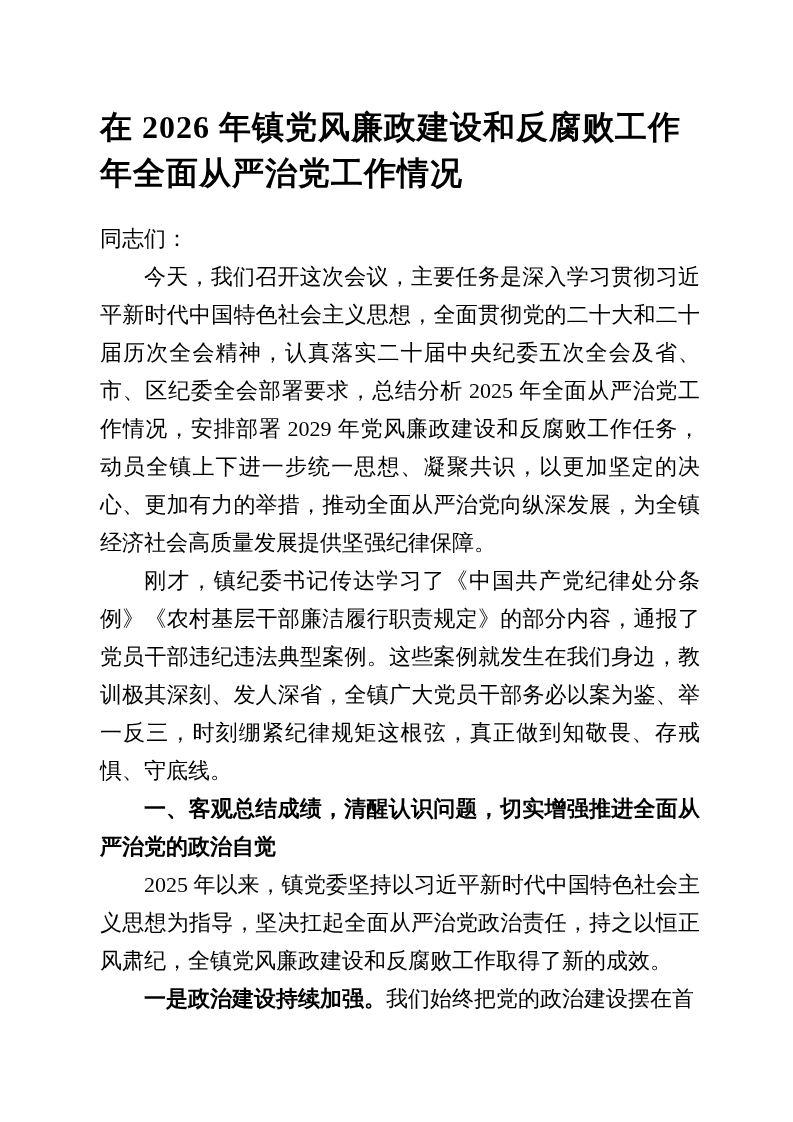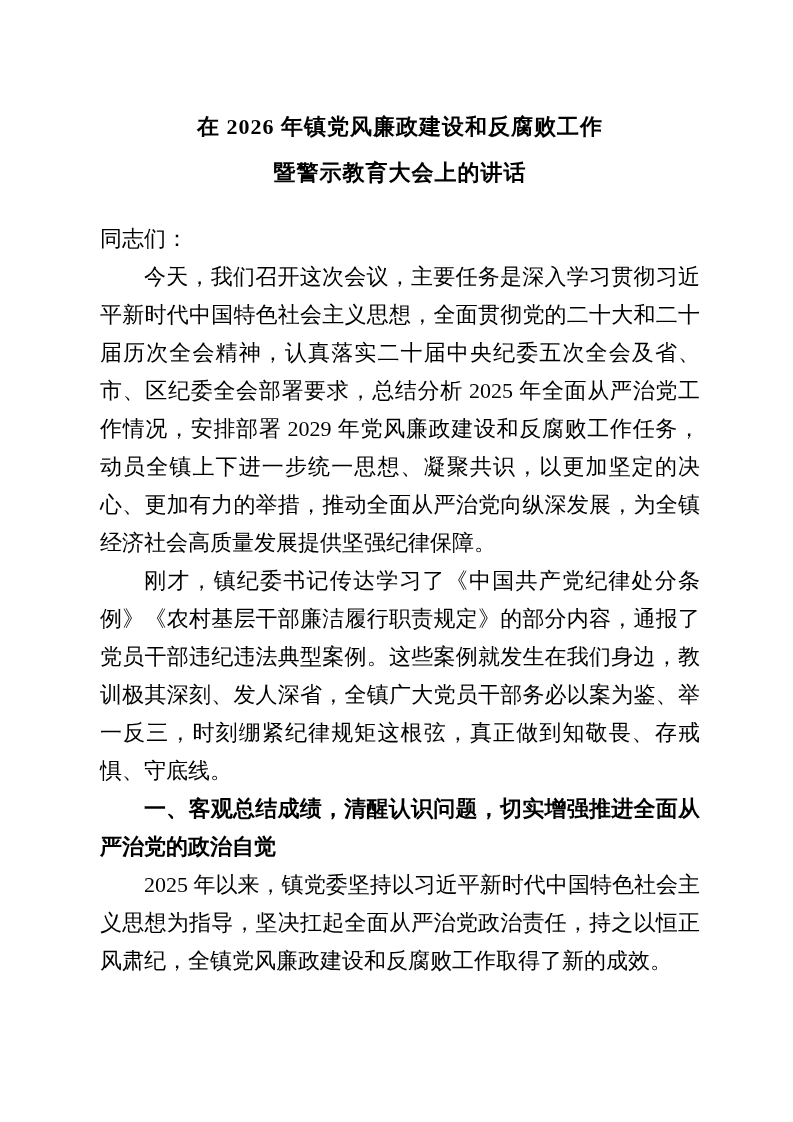--- a/index.html
+++ b/index.html
@@ -15,24 +15,23 @@
   .page {
     box-sizing: border-box;
     width: 793px;
     height: 1122px;
     background: #ffffff;
     color: #000000;
     padding: 104px 93px 0 100px;
   }
   .doc-title {
     margin: 0;
-    text-align: center;
     font-family: "Liberation Serif", "DejaVu Serif", serif;
     font-weight: bold;
-    font-size: 22px;
+    font-size: 32px;
     line-height: 46px;
     letter-spacing: 1px;
     color: #000000;
   }
   .title-line {
     display: block;
   }
   .doc-body {
     margin-top: 24px;
   }
@@ -67,31 +66,34 @@
     font-weight: bold;
   }
 </style>
 </head>
 <body>
 
 <div class="page">
 
   <h1 class="doc-title">
     <span class="title-line">在 2026 年镇党风廉政建设和反腐败工作</span>
-    <span class="title-line">暨警示教育大会上的讲话</span>
+    <span class="title-line">年全面从严治党工作情况</span>
   </h1>
 
   <div class="doc-body">
 
     <p class="salutation">同志们：</p>
 
     <p class="body-para">今天，我们召开这次会议，主要任务是深入学习贯彻习近平新时代中国特色社会主义思想，全面贯彻党的二十大和二十届历次全会精神，认真落实二十届中央纪委五次全会及省、市、区纪委全会部署要求，总结分析 2025 年全面从严治党工作情况，安排部署 2029 年党风廉政建设和反腐败工作任务，动员全镇上下进一步统一思想、凝聚共识，以更加坚定的决心、更加有力的举措，推动全面从严治党向纵深发展，为全镇经济社会高质量发展提供坚强纪律保障。</p>
 
     <p class="body-para">刚才，镇纪委书记传达学习了《中国共产党纪律处分条例》《农村基层干部廉洁履行职责规定》的部分内容，通报了党员干部违纪违法典型案例。这些案例就发生在我们身边，教训极其深刻、发人深省，全镇广大党员干部务必以案为鉴、举一反三，时刻绷紧纪律规矩这根弦，真正做到知敬畏、存戒惧、守底线。</p>
 
     <h2 class="section-heading">一、客观总结成绩，清醒认识问题，切实增强推进全面从严治党的政治自觉</h2>
 
     <p class="body-para">2025 年以来，镇党委坚持以习近平新时代中国特色社会主义思想为指导，坚决扛起全面从严治党政治责任，持之以恒正风肃纪，全镇党风廉政建设和反腐败工作取得了新的成效。</p>
 
+    <p class="body-para">
+      <span class="lead-bold">一是政治建设持续加强。</span><span>我们始终把党的政治建设摆在首</span>
+    </p>
 
   </div>
 
 </div>
 
 </body></html>

